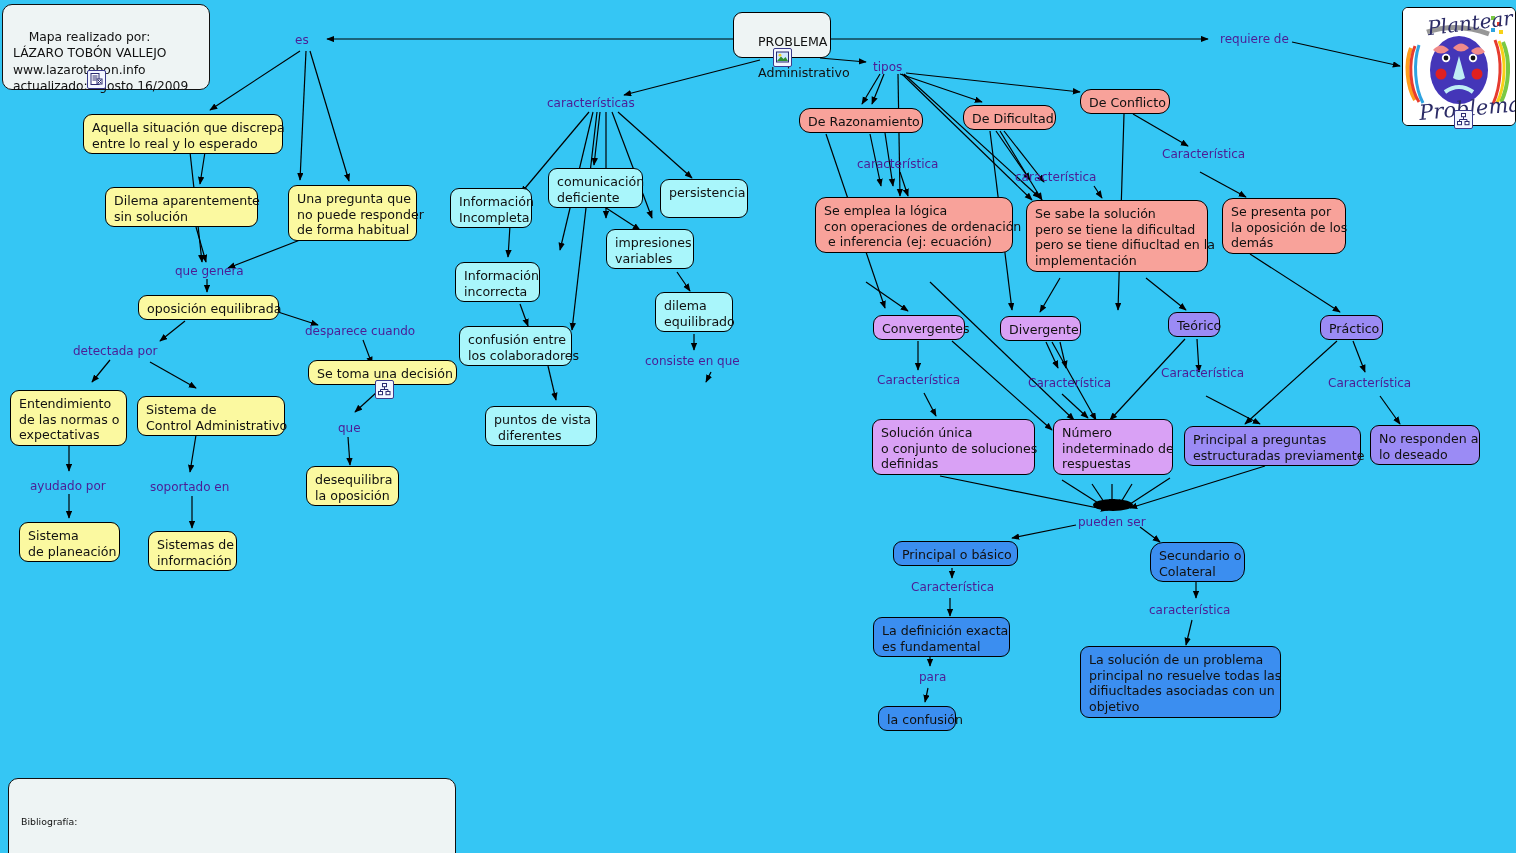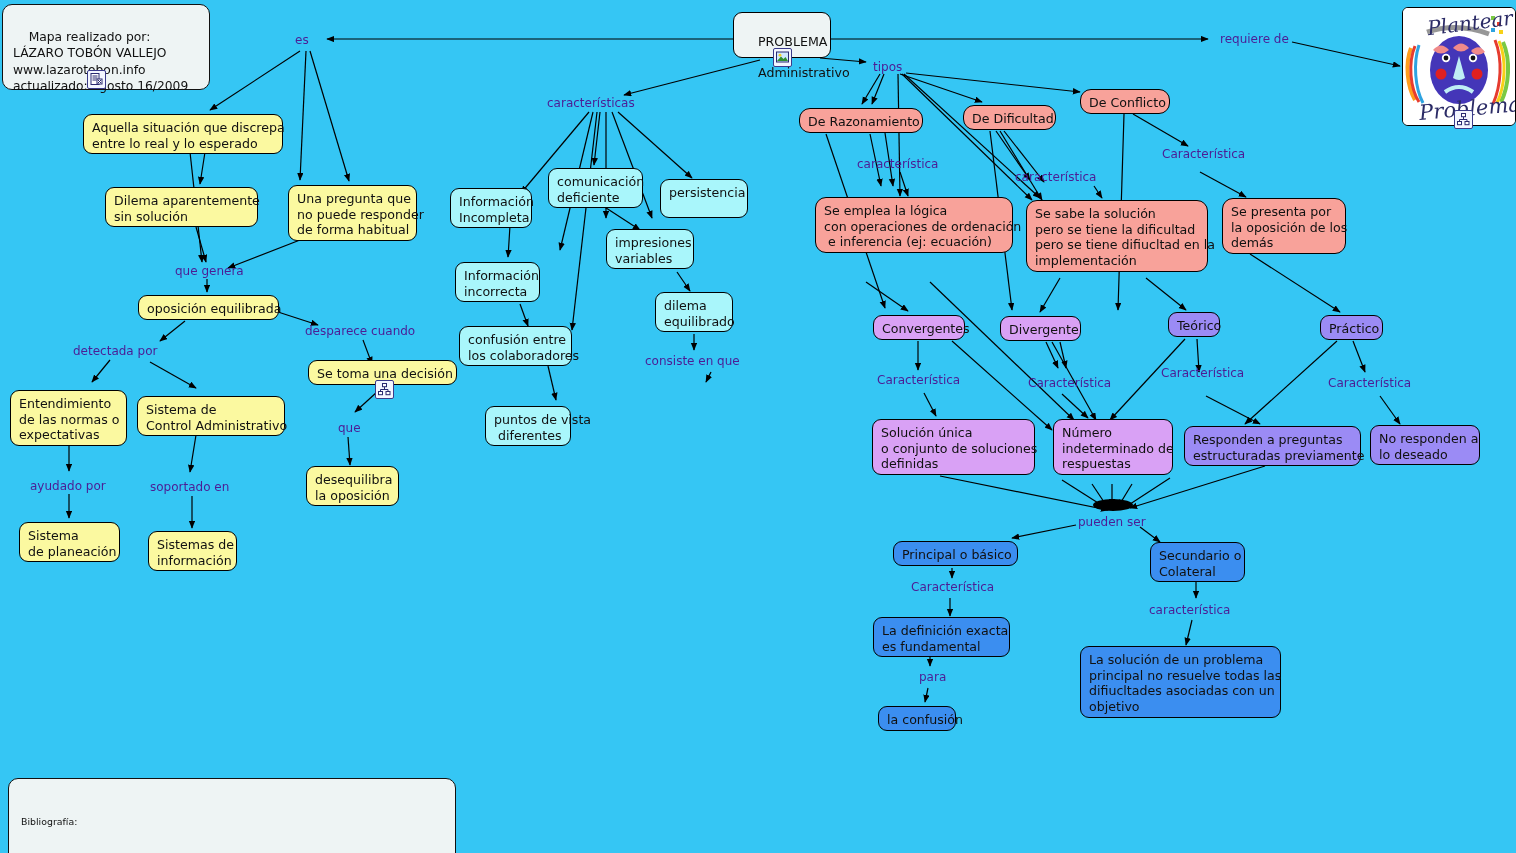--- a/index.html
+++ b/index.html
@@ -382,21 +382,21 @@
 deficiente</div>
   <div class="node n-cyan" style="left:660px;top:179px;width:88px;height:39px;">persistencia</div>
   <div class="node n-cyan" style="left:455px;top:262px;width:85px;height:40px;">Información
 incorrecta</div>
   <div class="node n-cyan" style="left:606px;top:229px;width:88px;height:40px;">impresiones
 variables</div>
   <div class="node n-cyan" style="left:459px;top:326px;width:113px;height:40px;">confusión entre
 los colaboradores</div>
   <div class="node n-cyan" style="left:655px;top:292px;width:78px;height:40px;">dilema
 equilibrado</div>
-  <div class="node n-cyan" style="left:485px;top:406px;width:86px;height:40px;">puntos de vista
+  <div class="node n-cyan" style="left:485px;top:406px;width:112px;height:40px;">puntos de vista
  diferentes</div>
 
   <div class="node n-pink" style="left:799px;top:108px;width:124px;height:25px;">De Razonamiento</div>
   <div class="node n-pink" style="left:963px;top:105px;width:93px;height:25px;">De Dificultad</div>
   <div class="node n-pink" style="left:1080px;top:89px;width:90px;height:25px;">De Conflicto</div>
   <div class="node n-pink" style="left:815px;top:197px;width:198px;height:56px;">Se emplea la lógica
 con operaciones de ordenación
  e inferencia (ej: ecuación)</div>
   <div class="node n-pink" style="left:1026px;top:200px;width:182px;height:72px;">Se sabe la solución
 pero se tiene la dificultad
@@ -409,27 +409,27 @@
   <div class="node n-purple" style="left:873px;top:315px;width:92px;height:25px;">Convergentes</div>
   <div class="node n-purple" style="left:1000px;top:316px;width:81px;height:25px;">Divergente</div>
   <div class="node n-violet" style="left:1168px;top:312px;width:52px;height:25px;">Teórico</div>
   <div class="node n-violet" style="left:1320px;top:315px;width:63px;height:25px;">Práctico</div>
   <div class="node n-purple" style="left:872px;top:419px;width:163px;height:56px;">Solución única
 o conjunto de soluciones
 definidas</div>
   <div class="node n-purple" style="left:1053px;top:419px;width:120px;height:56px;">Número
 indeterminado de
 respuestas</div>
-  <div class="node n-violet" style="left:1184px;top:426px;width:177px;height:40px;">Responden a preguntas
+  <div class="node n-violet" style="left:1184px;top:426px;width:177px;height:40px;">Principal a preguntas
 estructuradas previamente</div>
   <div class="node n-violet" style="left:1370px;top:425px;width:110px;height:40px;">No responden a
 lo deseado</div>
 
   <div class="node n-blue" style="left:893px;top:541px;width:125px;height:25px;">Principal o básico</div>
-  <div class="node n-blue" style="left:1150px;top:542px;width:95px;height:40px;">Secundario o
+  <div class="node n-blue" style="left:1150px;top:542px;width:95px;height:40px;border-radius:13px;">Secundario o
 Colateral</div>
   <div class="node n-blue" style="left:873px;top:617px;width:137px;height:40px;">La definición exacta
 es fundamental</div>
   <div class="node n-blue" style="left:878px;top:706px;width:78px;height:25px;">la confusión</div>
   <div class="node n-blue" style="left:1080px;top:646px;width:201px;height:72px;">La solución de un problema
 principal no resuelve todas las
 difiucltades asociadas con un
 objetivo</div>
 
   <div class="bibbox" style="left:8px;top:778px;width:422px;height:68px;">

